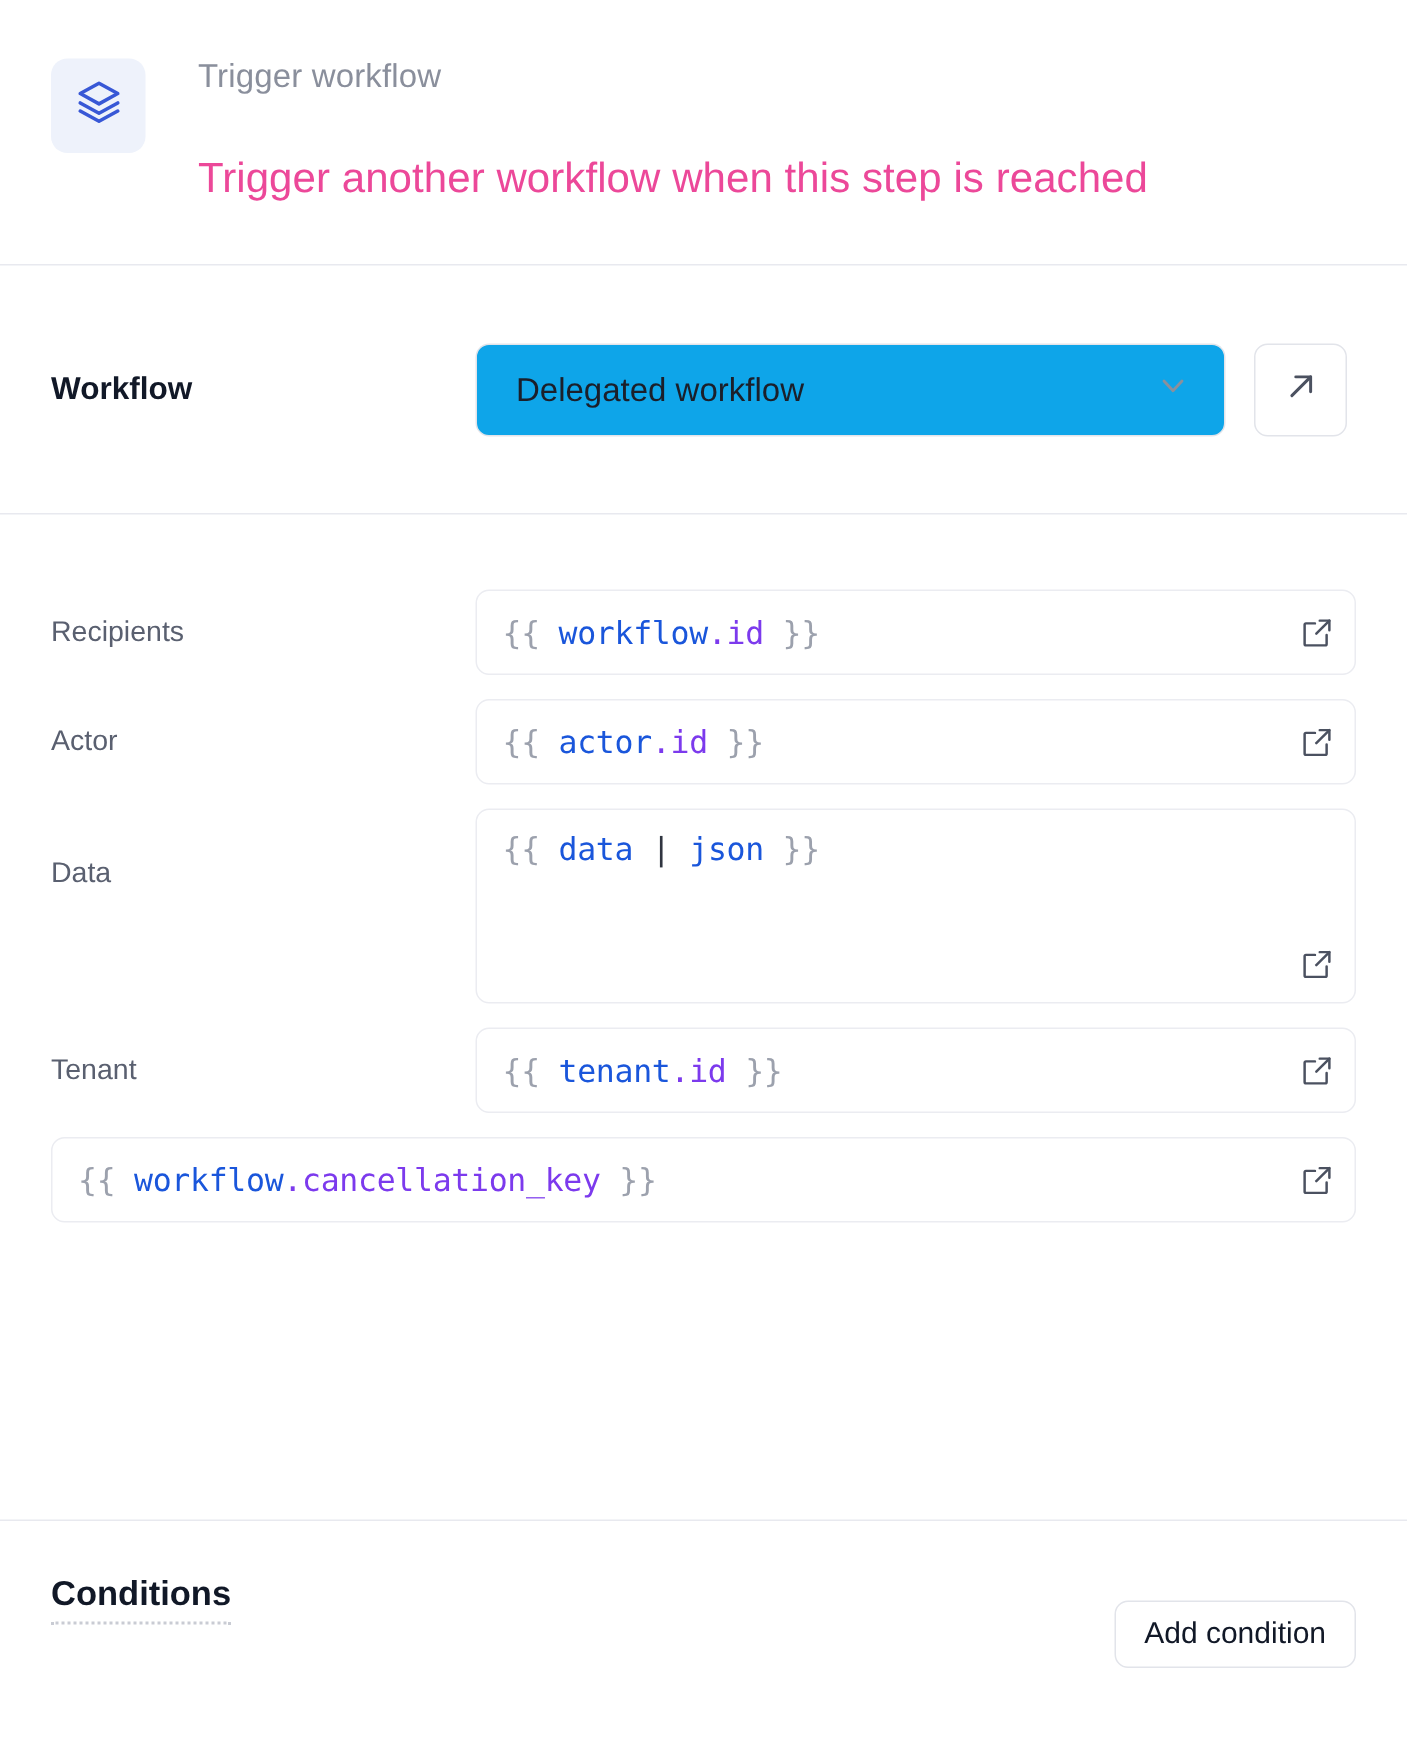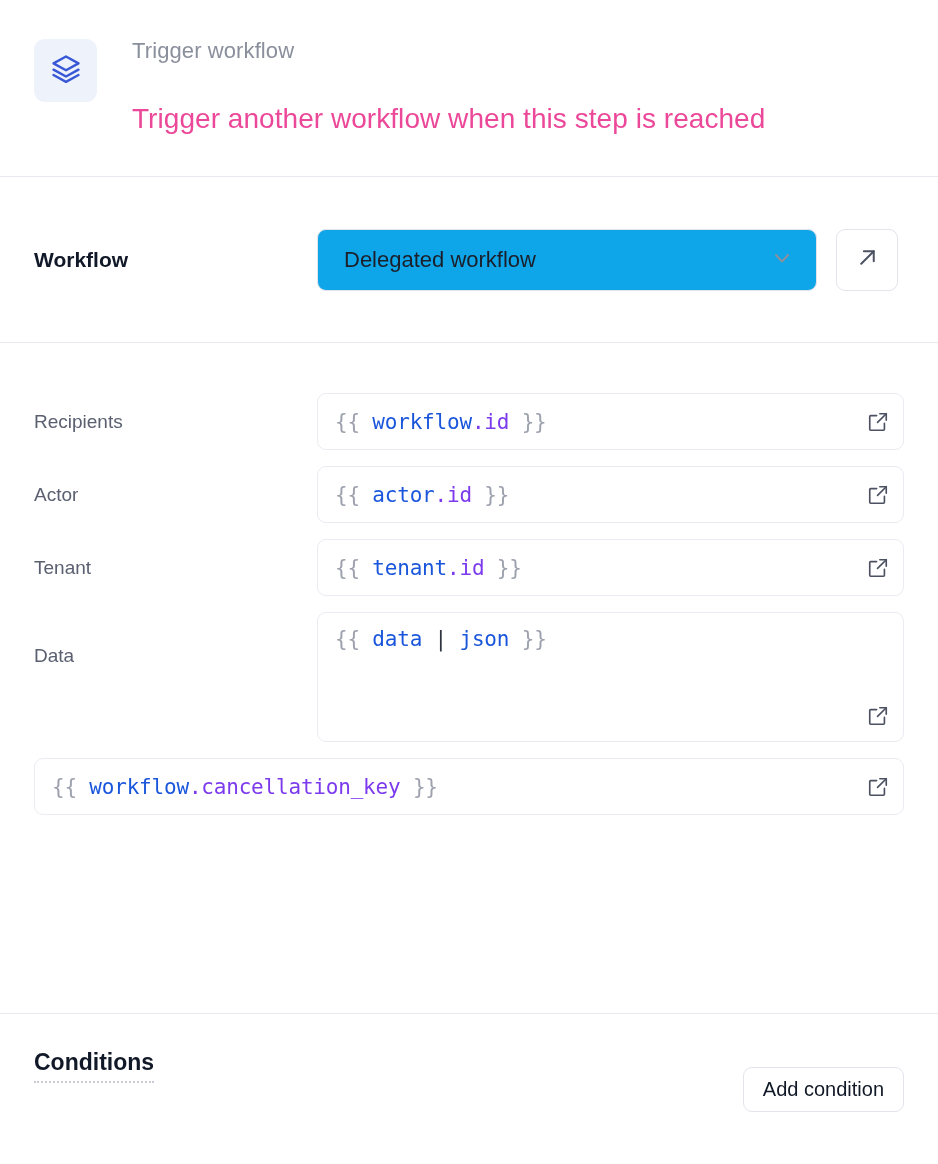--- a/index.html
+++ b/index.html
@@ -273,34 +273,34 @@
         <div class="field-input">
           <span class="code"><span class="punc">{{ </span><span class="obj">actor</span><span class="prop">.id</span><span class="punc"> }}</span></span>
           <span class="expand-icon"><svg width="22" height="22" viewBox="0 0 24 24" fill="none" stroke="#4b5160" stroke-width="1.8" stroke-linecap="round" stroke-linejoin="round">
               <path d="M14 3h7v7"></path>
               <line x1="21" y1="3" x2="11.5" y2="12.5"></line>
               <path d="M19 13.5V20a1 1 0 0 1-1 1H4a1 1 0 0 1-1-1V6a1 1 0 0 1 1-1h6.5"></path>
             </svg></span>
         </div>
       </div>
       <div class="field-row">
+        <div class="field-label tall">Data</div>
+        <div class="field-input multiline">
+          <span class="code"><span class="punc">{{ </span><span class="obj">data</span><span class="punc"> </span><span class="pipe">|</span><span class="punc"> </span><span class="filt">json</span><span class="punc"> }}</span></span>
+          <span class="expand-icon"><svg width="22" height="22" viewBox="0 0 24 24" fill="none" stroke="#4b5160" stroke-width="1.8" stroke-linecap="round" stroke-linejoin="round">
+              <path d="M14 3h7v7"></path>
+              <line x1="21" y1="3" x2="11.5" y2="12.5"></line>
+              <path d="M19 13.5V20a1 1 0 0 1-1 1H4a1 1 0 0 1-1-1V6a1 1 0 0 1 1-1h6.5"></path>
+            </svg></span>
+        </div>
+      </div>
+      <div class="field-row">
         <div class="field-label">Tenant</div>
         <div class="field-input">
           <span class="code"><span class="punc">{{ </span><span class="obj">tenant</span><span class="prop">.id</span><span class="punc"> }}</span></span>
-          <span class="expand-icon"><svg width="22" height="22" viewBox="0 0 24 24" fill="none" stroke="#4b5160" stroke-width="1.8" stroke-linecap="round" stroke-linejoin="round">
-              <path d="M14 3h7v7"></path>
-              <line x1="21" y1="3" x2="11.5" y2="12.5"></line>
-              <path d="M19 13.5V20a1 1 0 0 1-1 1H4a1 1 0 0 1-1-1V6a1 1 0 0 1 1-1h6.5"></path>
-            </svg></span>
-        </div>
-      </div>
-      <div class="field-row">
-        <div class="field-label tall">Data</div>
-        <div class="field-input multiline">
-          <span class="code"><span class="punc">{{ </span><span class="obj">data</span><span class="punc"> </span><span class="pipe">|</span><span class="punc"> </span><span class="filt">json</span><span class="punc"> }}</span></span>
           <span class="expand-icon"><svg width="22" height="22" viewBox="0 0 24 24" fill="none" stroke="#4b5160" stroke-width="1.8" stroke-linecap="round" stroke-linejoin="round">
               <path d="M14 3h7v7"></path>
               <line x1="21" y1="3" x2="11.5" y2="12.5"></line>
               <path d="M19 13.5V20a1 1 0 0 1-1 1H4a1 1 0 0 1-1-1V6a1 1 0 0 1 1-1h6.5"></path>
             </svg></span>
         </div>
       </div>
       <div class="field-row">
         <div class="field-input">
           <span class="code"><span class="punc">{{ </span><span class="obj">workflow</span><span class="prop">.cancellation_key</span><span class="punc"> }}</span></span>

